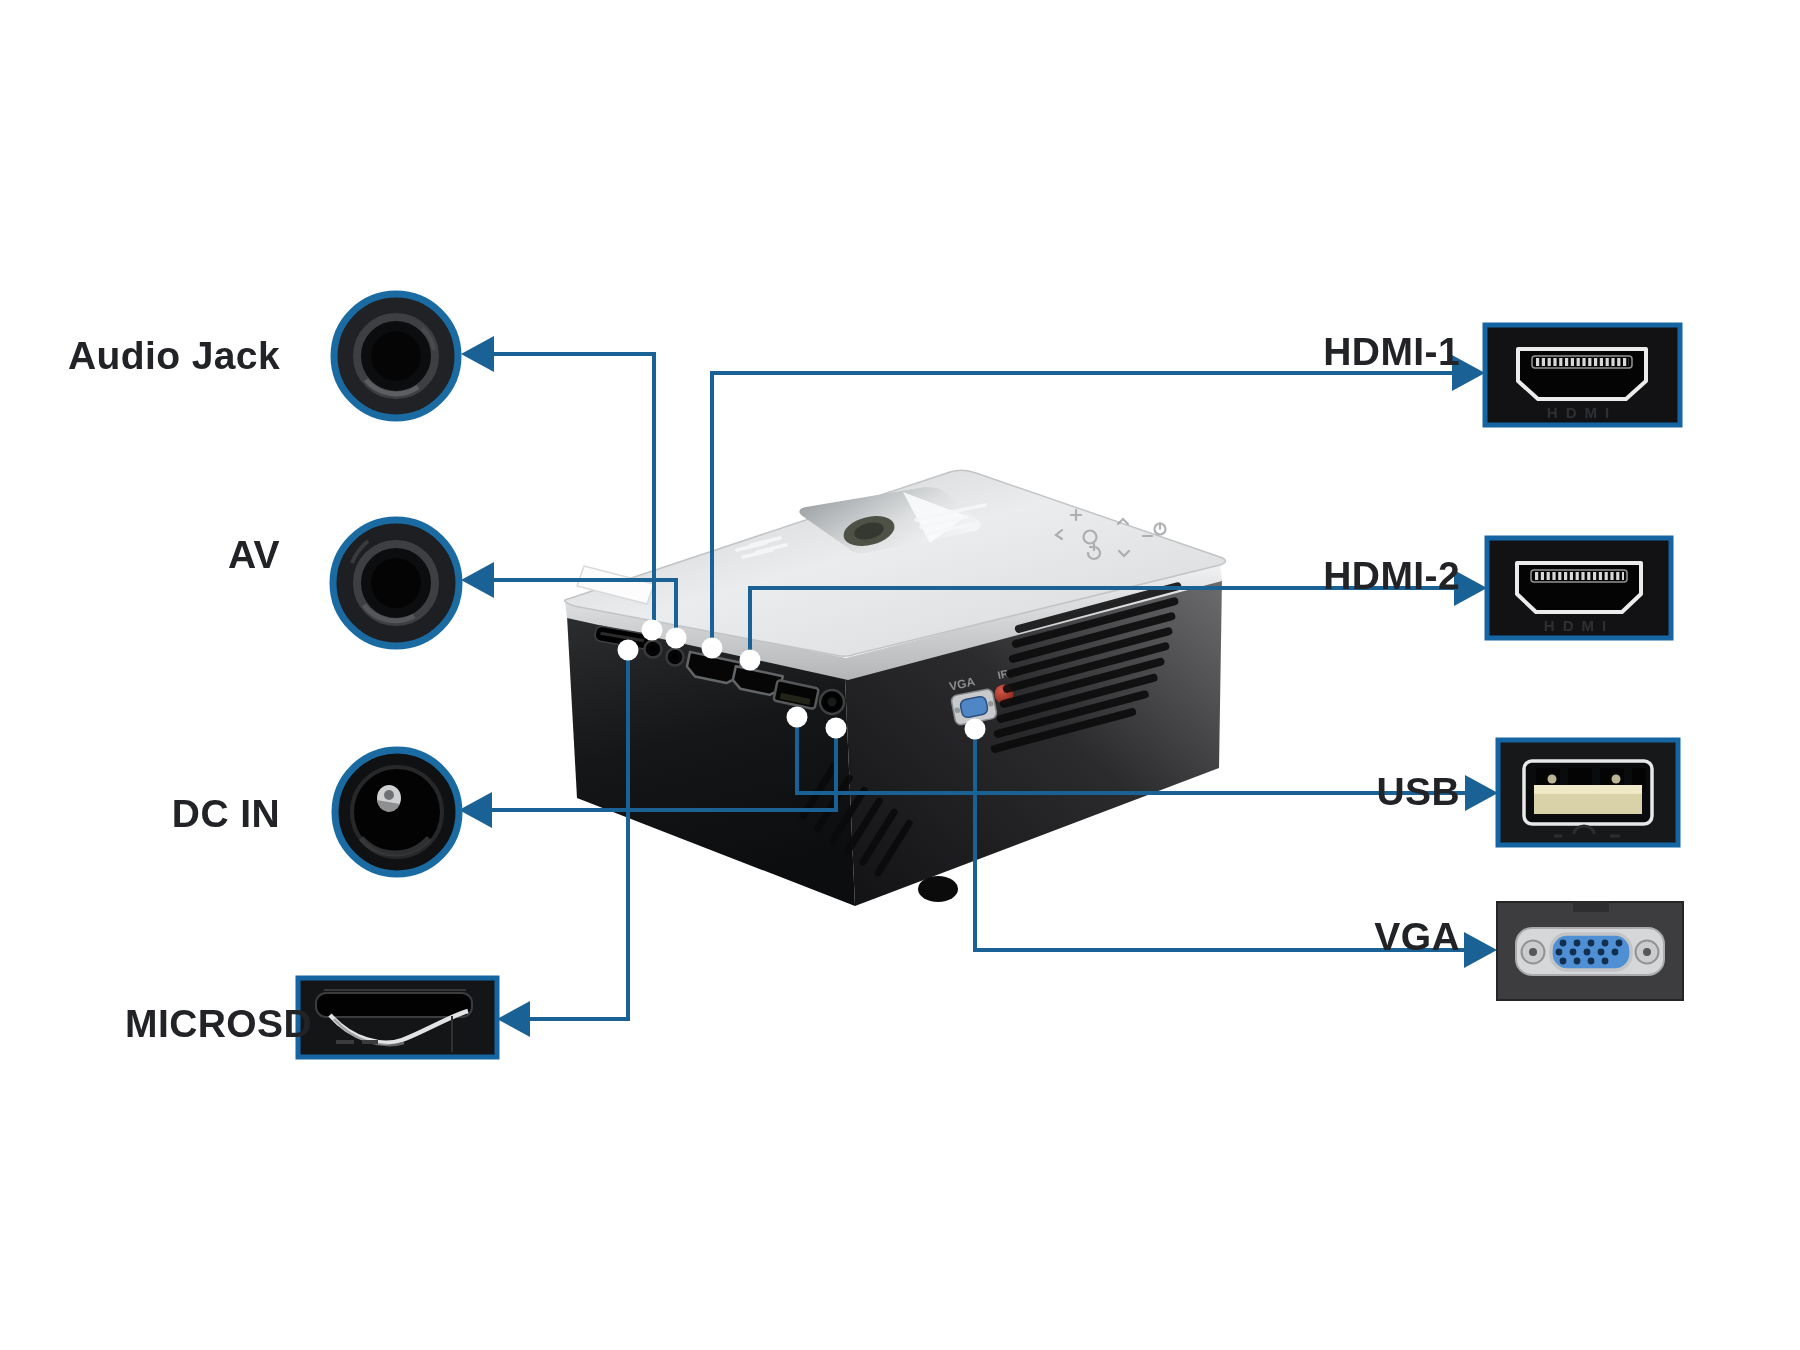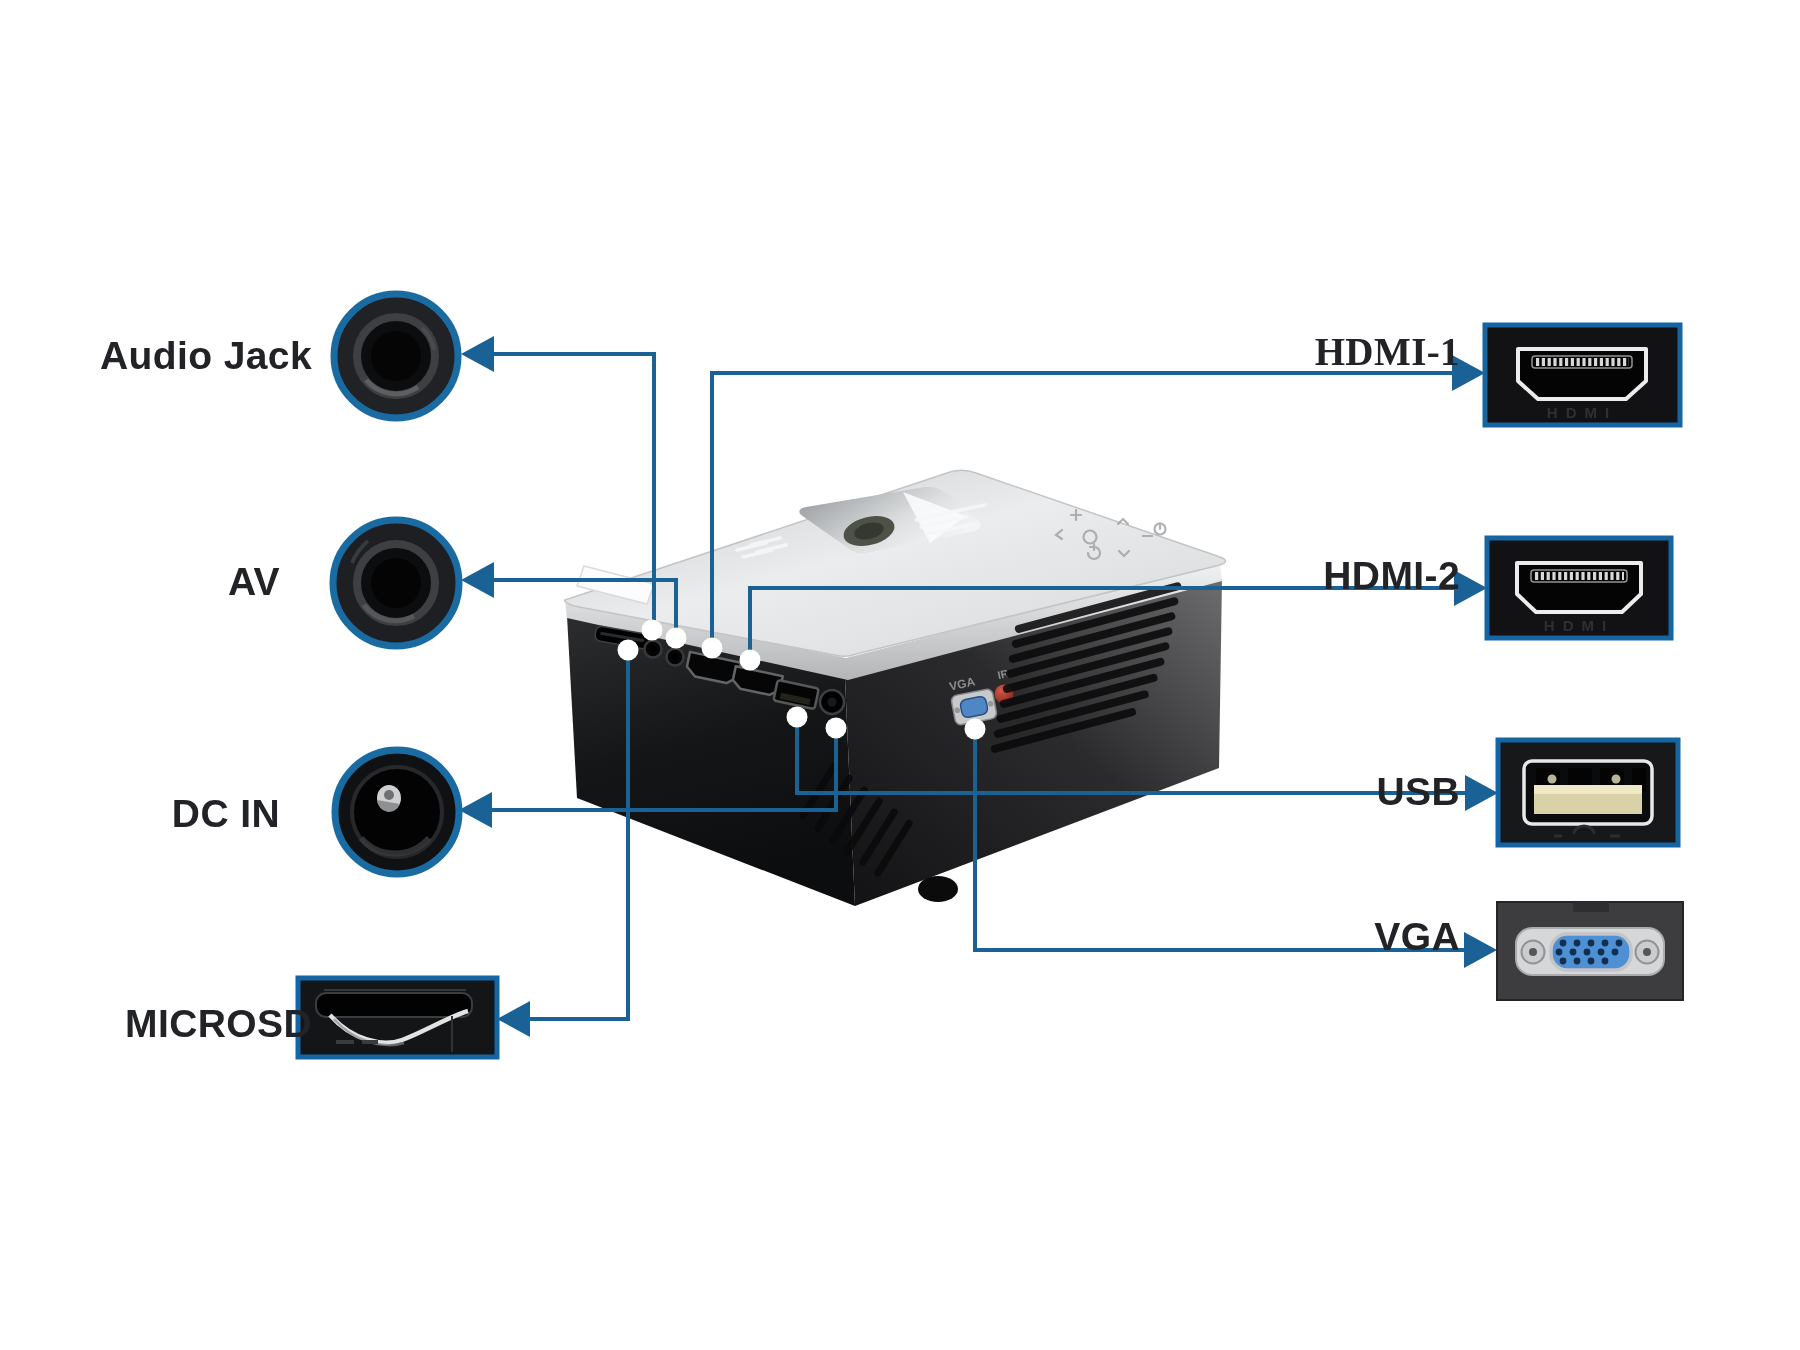--- a/index.html
+++ b/index.html
@@ -4,25 +4,25 @@
 <style>
   html,body{margin:0;padding:0;background:#ffffff;}
   body{width:1800px;height:1350px;position:relative;overflow:hidden;
        font-family:"Liberation Sans",sans-serif;}
   #stage{position:absolute;left:0;top:0;width:1800px;height:1350px;}
   svg{position:absolute;left:0;top:0;}
   .port-label{position:absolute;font-weight:700;font-size:39px;line-height:50px;
        color:#222326;letter-spacing:.4px;text-align:right;user-select:none;}
   .left-col{left:0;width:280px;}
   .right-col{left:1160px;width:300px;}
-  .lbl-audio{top:331px;margin-left:32px;}
-  .lbl-av{top:557px;}
+  .lbl-audio{top:331px;}
+  .lbl-av{top:530px;}
   .lbl-dc{top:789px;text-align:right;}
   .lbl-sd{top:999px;margin-left:32px;}
-  .lbl-hdmi1{top:327px;font-family:Liberation Serif, serif;}
+  .lbl-hdmi1{top:327px;}
   .lbl-hdmi2{top:551px;}
   .lbl-usb{top:751px;margin-top:16px;}
   .lbl-vga{top:912px;}
 </style>
 </head>
 <body>
 
 <div id="stage">
 
 <svg width="1800" height="1350" viewBox="0 0 1800 1350">

